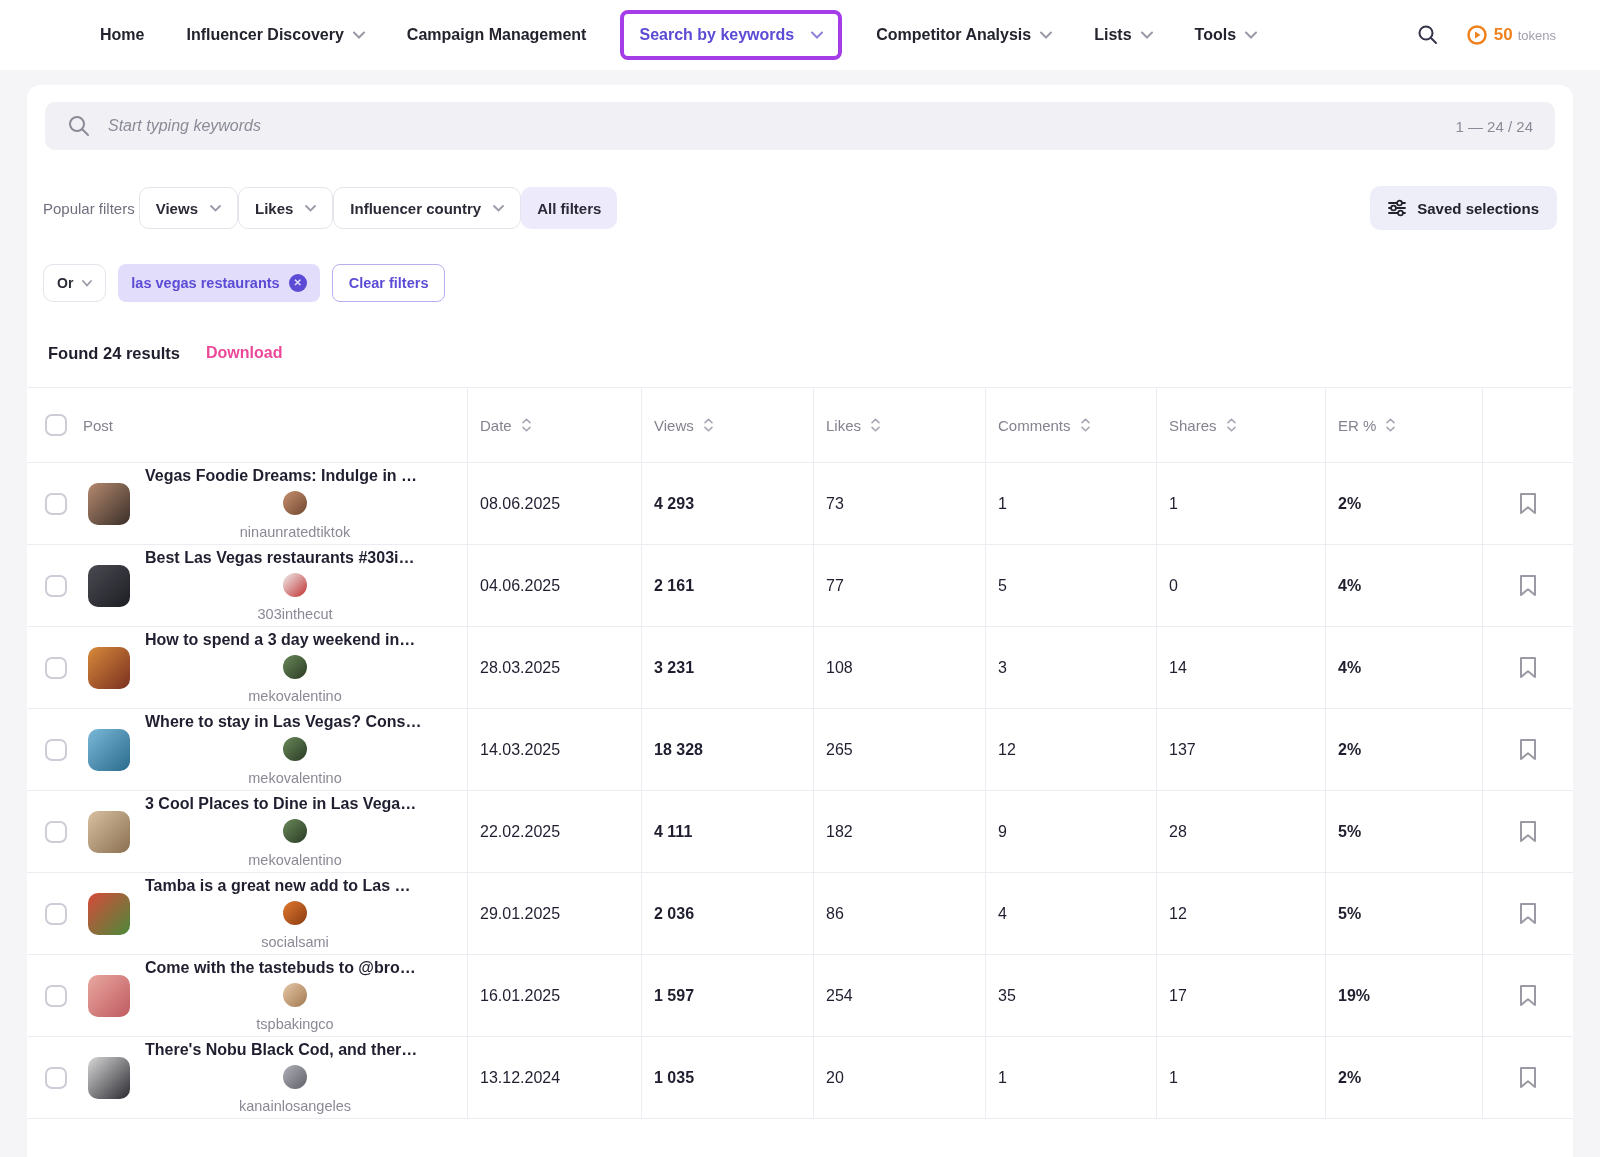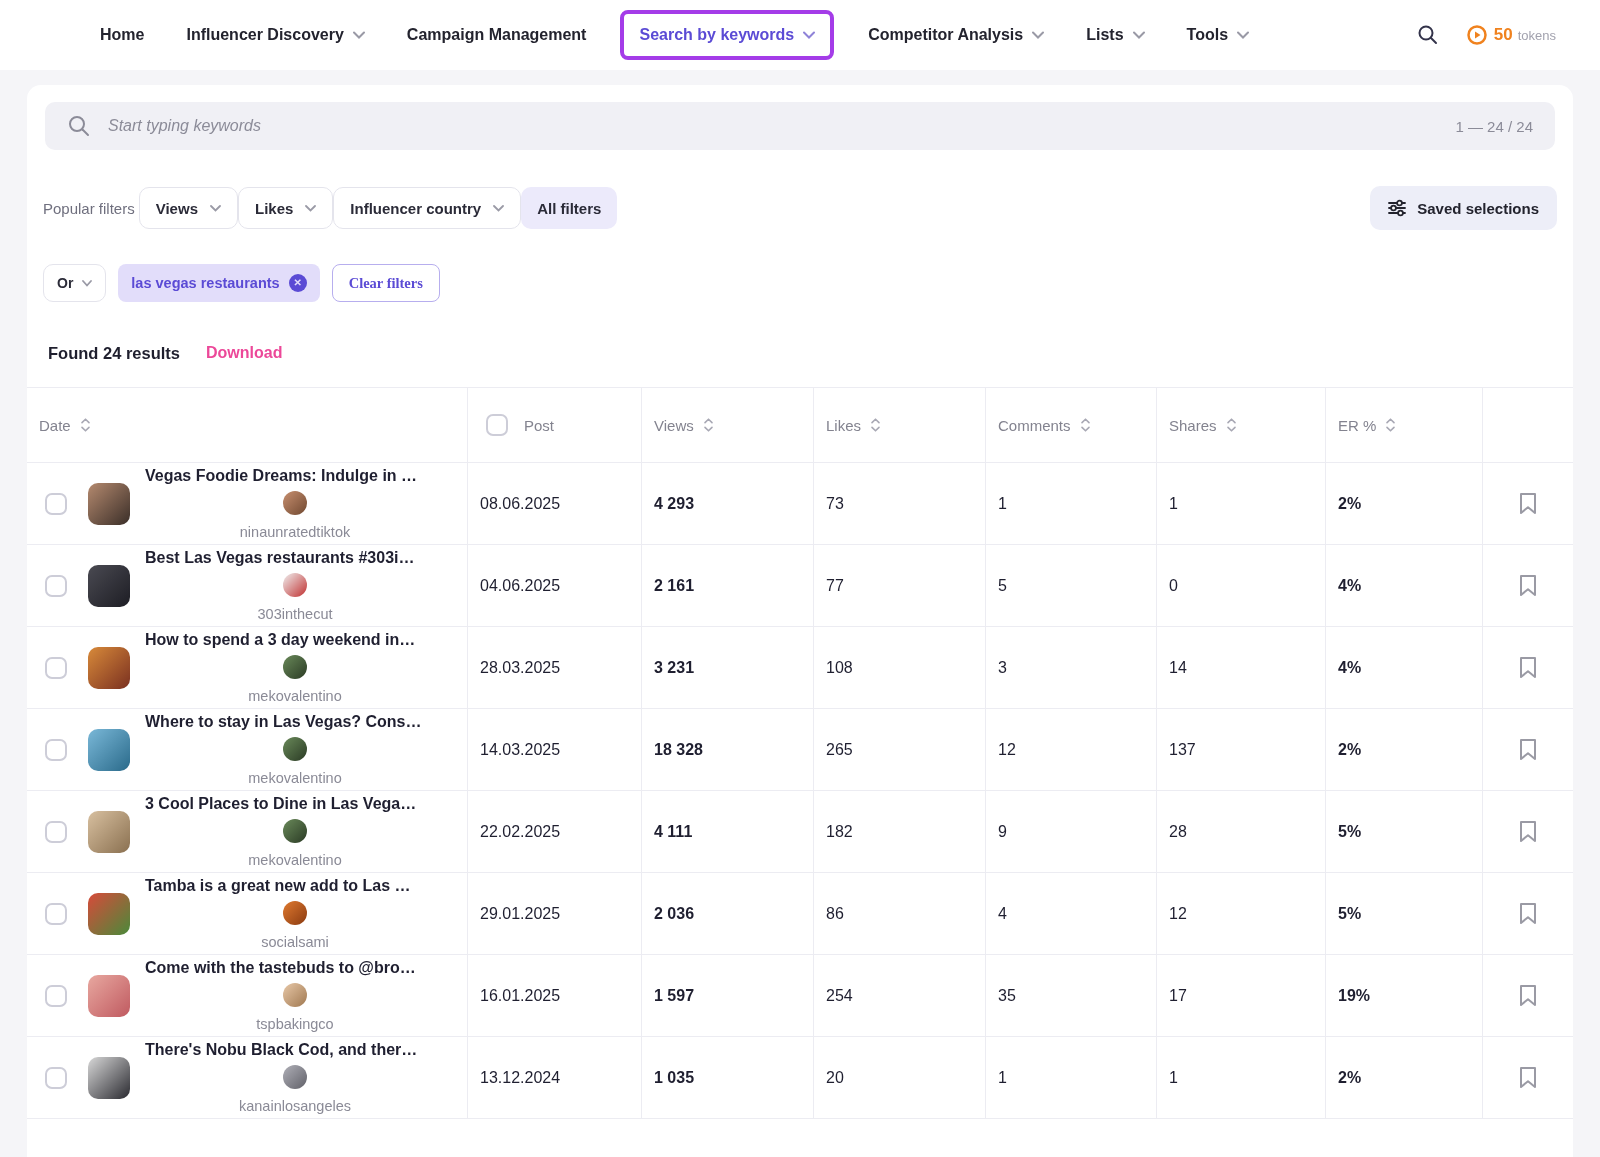--- a/index.html
+++ b/index.html
@@ -16,21 +16,21 @@
     padding: 0 44px 0 100px; gap: 42px;
   }
   .nav-item {
     display: flex; align-items: center; gap: 9px;
     font-size: 16px; font-weight: 600; color: #23232e;
     cursor: pointer; white-space: nowrap;
   }
   .nav-highlight {
     border: 4px solid #a43ce8; border-radius: 8px;
     padding: 12px 15px; margin: 0 -8px;
-    display: flex; align-items: center; gap: 9px;
+    display: flex; align-items: center; gap: 17px;
     font-size: 16px; font-weight: 600; color: #5b4bd5;
     cursor: pointer; white-space: nowrap;
   }
   .nav-right { margin-left: auto; display: flex; align-items: center; gap: 28px; }
   .icon-btn { display: flex; align-items: center; cursor: pointer; background: none; border: none; }
   .tokens { display: flex; align-items: center; gap: 7px; cursor: pointer; }
   .tokens .count { color: #f0821e; font-weight: 700; font-size: 17px; }
   .tokens .unit { color: #a2a2ae; font-size: 13px; margin-left: -2px; }
   
   .card {
@@ -82,21 +82,21 @@
   }
   .tag-close {
     width: 18px; height: 18px; border-radius: 50%;
     background: #5b4bd5; color: #e2ddfa;
     font-size: 10px; line-height: 18px; text-align: center; cursor: pointer;
   }
   .clear-btn {
     height: 38px; padding: 0 16px; background: #fff;
     border: 1px solid #b7aeee; border-radius: 8px;
     font-size: 14.5px; font-weight: 600; color: #5b4bd5; cursor: pointer;
-    font-family: Liberation Serif, serif;
+    font-family: Liberation Sans, sans-serif;
   }
   .results-row { margin: 40px 16px 0 21px; height: 22px; display: flex; align-items: center; gap: 26px; }
   .found { font-size: 16.5px; font-weight: 600; color: #1f1f2e; }
   .download { font-size: 16px; font-weight: 600; color: #ec4899; cursor: pointer; text-decoration: none; }
   
   .table { margin-top: 23px; border-top: 1px solid #ececf2; }
   .thead, .trow {
     display: grid;
     grid-template-columns: 440px 174px 172px 172px 171px 169px 157px 1fr;
   }
@@ -279,33 +279,33 @@
     <button class="clear-btn">Clear filters</button>
   </div>
 
   <div class="results-row">
     <span class="found">Found 24 results</span>
     <a class="download">Download</a>
   </div>
 
   <div class="table">
     <div class="thead">
+      <div class="hcell hcell-post">
+        <span class="checkbox"></span>
+        <span>Post</span>
+      </div>
       <div class="hcell">
         <span>Date</span>
         <span>
             <svg width="11" height="14" viewBox="0 0 11 14" stroke="#a8a8b4" stroke-width="1.6" fill="none" stroke-linecap="round" stroke-linejoin="round">
               <path d="M2 4.6 L5.5 1.2 L9 4.6"></path>
               <path d="M2 9.4 L5.5 12.8 L9 9.4"></path>
             </svg>
           </span>
       </div>
-      <div class="hcell hcell-post">
-        <span class="checkbox"></span>
-        <span>Post</span>
-      </div>
       <div class="hcell">
         <span>Views</span>
         <span>
             <svg width="11" height="14" viewBox="0 0 11 14" stroke="#a8a8b4" stroke-width="1.6" fill="none" stroke-linecap="round" stroke-linejoin="round">
               <path d="M2 4.6 L5.5 1.2 L9 4.6"></path>
               <path d="M2 9.4 L5.5 12.8 L9 9.4"></path>
             </svg>
           </span>
       </div>
       <div class="hcell">

